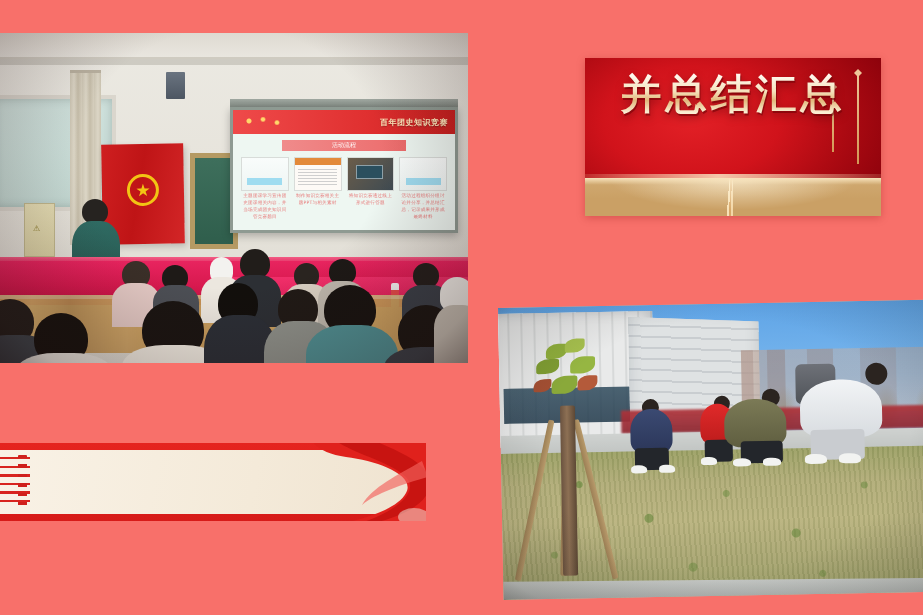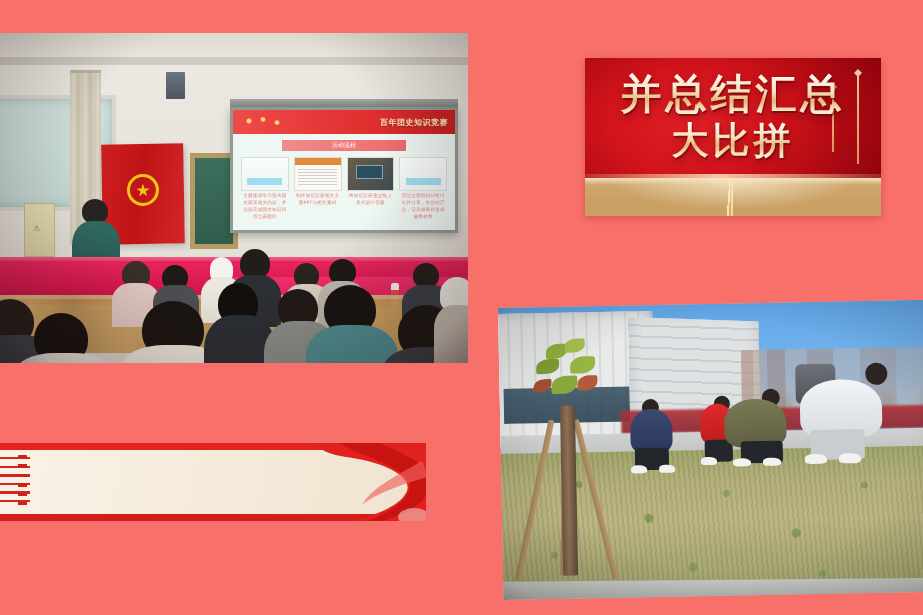--- a/index.html
+++ b/index.html
@@ -510,21 +510,20 @@
 
     <div class="cls-vignette"></div>
   </div>
 
   <div id="title-banner">
     <div class="tb-pole p1"></div>
     <div class="tb-pole p2"></div>
 
     <div class="tb-text">
       <div class="tb-line l1">并总结汇总</div>
-      <div class="tb-line l2">大比拼</div>
     </div>
 
     <div class="tb-horizon"></div>
     <div class="tb-floor">
       <div class="tb-floor-sheen"></div>
     </div>
   </div>
 
   <div id="name-ribbon">
     <div class="nr-inner"></div>

